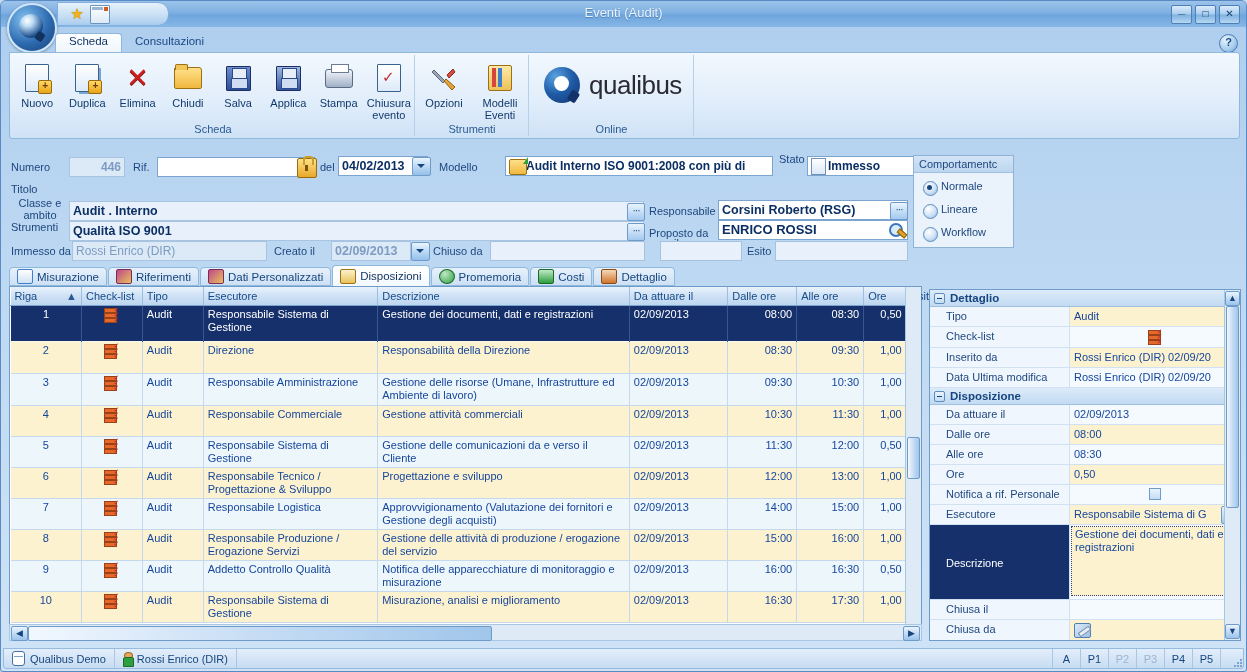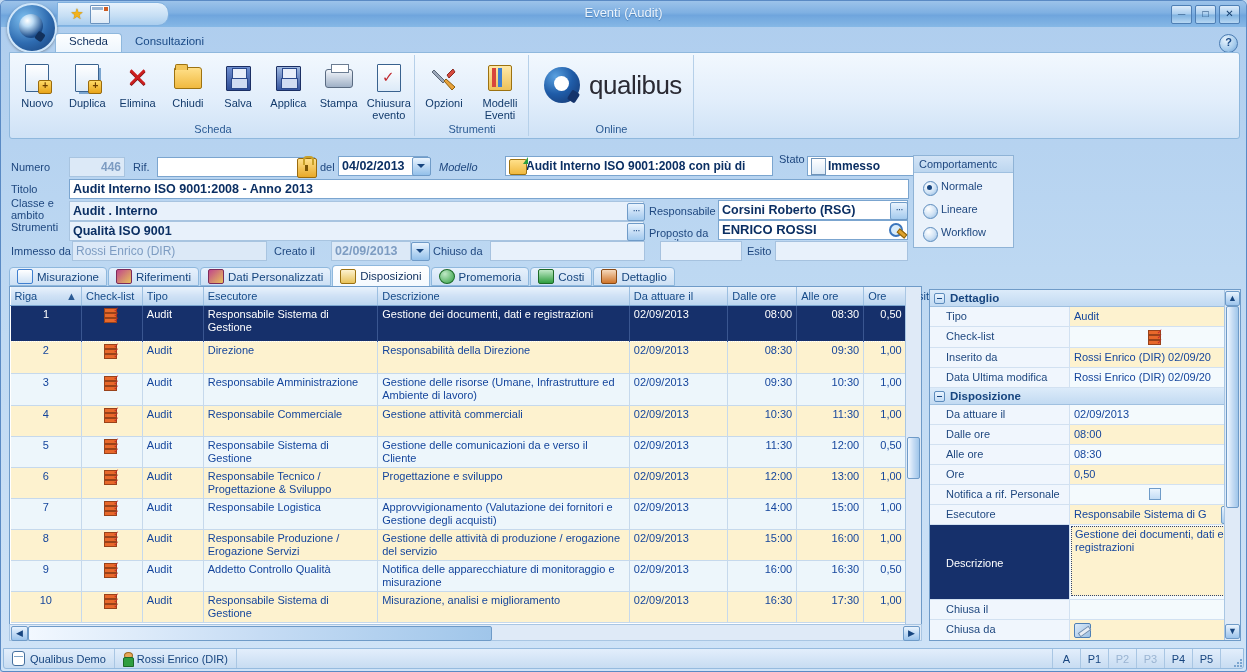--- a/index.html
+++ b/index.html
@@ -365,32 +365,31 @@
   <div class="form">
 
     <div class="lab" style="left:4px;top:20px;">Numero</div>
     <div class="fld ro num" style="left:62px;top:16px;width:56px;">446</div>
     <div class="lab" style="left:126px;top:20px;">Rif.</div>
     <div class="fld" style="left:150px;top:16px;width:158px;"></div>
     <div class="lockbtn" style="left:290px;top:17px;"></div>
     <div class="lab" style="left:313px;top:20px;">del</div>
     <div class="fld" style="left:331px;top:15px;width:90px;font-size:12.5px;">04/02/2013</div>
     <div class="ddbtn" style="left:405px;top:16px;"></div>
-    <div class="lab" style="left:432px;top:20px;font-style:italic;">Modello</div>
+    <div class="lab" style="left:432px;top:20px;">Modello</div>
     <div class="fld" style="left:498px;top:15px;width:268px;padding-left:20px;overflow:hidden;white-space:nowrap;">Audit Interno ISO 9001:2008 con più di</div>
     <div class="yellowdoc" style="left:502px;top:18px;"></div>
     <div class="lab" style="left:772px;top:12px;">Stato</div>
     <div class="fld" style="left:800px;top:15px;width:138px;padding-left:20px;">Immesso</div>
     <div class="pagedoc" style="left:804px;top:17px;"></div>
     <div class="ddbtn" style="left:919px;top:16px;"></div>
 
     <div class="lab" style="left:4px;top:42px;">Titolo</div>
-    <div class="fld" style="left:62px;top:38px;width:840px;font-size:12.5px;">Audit Interno ISO 9001:2008 - Anno 2013</div>
-
-    <div class="lab" style="left:4px;top:56px;line-height:12px;width:58px;">Classe e ambito</div>
+
+    <div class="lab" style="left:4px;top:56px;line-height:12px;width:58px;text-align:center;">Classe e ambito</div>
     <div class="fld light" style="left:62px;top:60px;width:575px;font-size:12.5px;">Audit . Interno</div>
     <div class="elbtn" style="left:620px;top:62px;">···</div>
     <div class="lab" style="left:642px;top:64px;">Responsabile</div>
     <div class="fld" style="left:711px;top:59px;width:190px;font-size:12.5px;">Corsini Roberto (RSG)</div>
     <div class="elbtn" style="left:883px;top:61px;">···</div>
 
     <div class="lab" style="left:4px;top:80px;">Strumenti</div>
     <div class="fld light" style="left:62px;top:80px;width:575px;font-size:12.5px;">Qualità ISO 9001</div>
     <div class="elbtn" style="left:620px;top:82px;">···</div>
     <div class="lab" style="left:642px;top:86px;">Proposto da</div>

